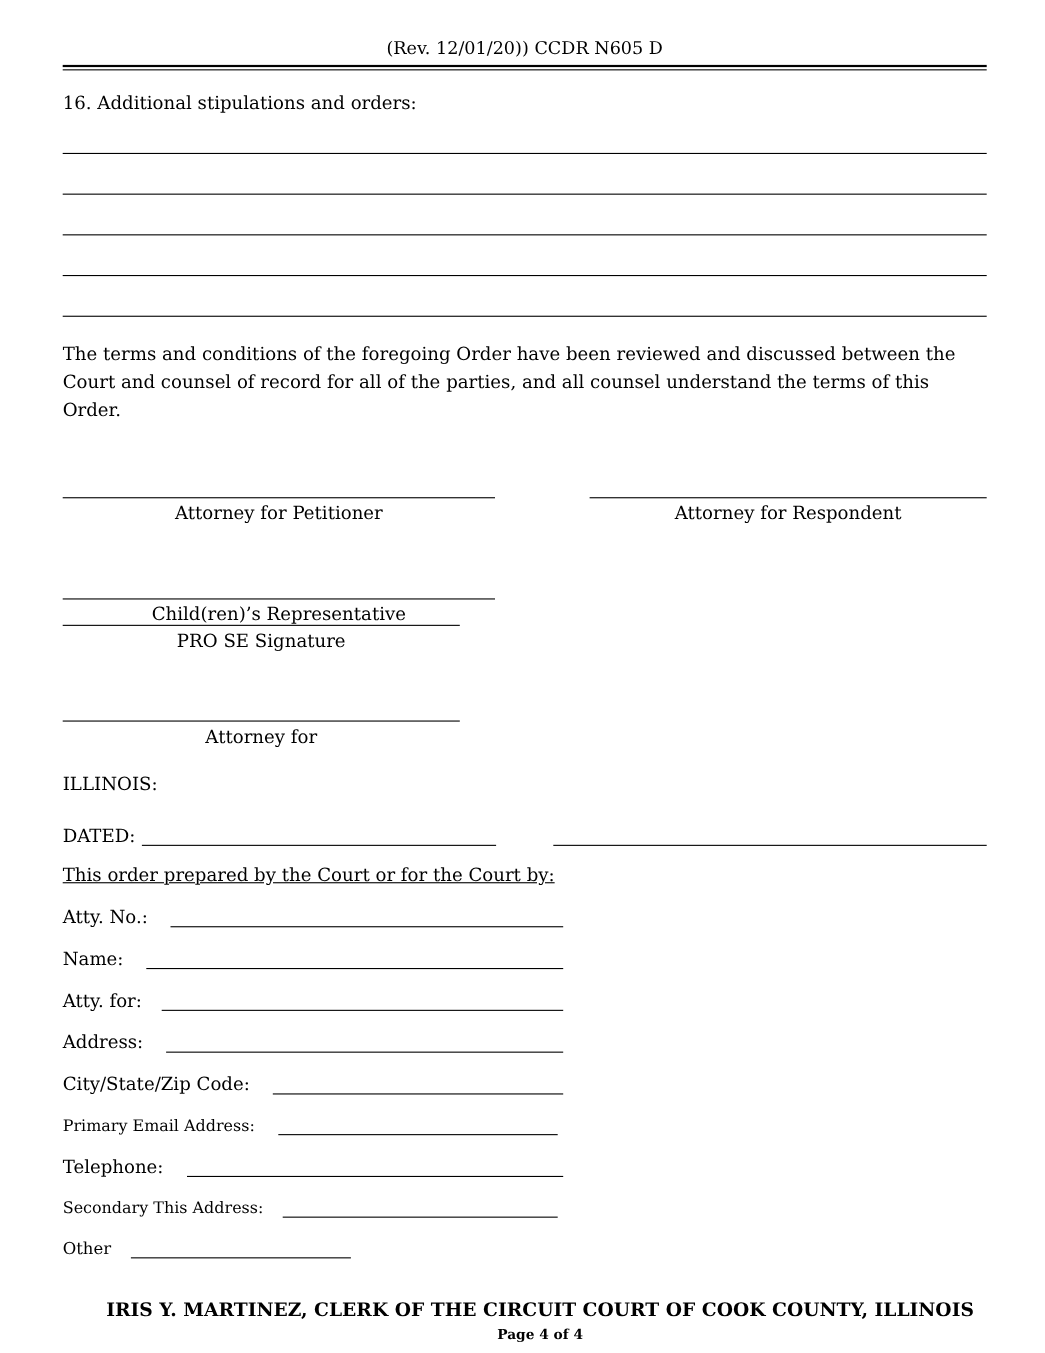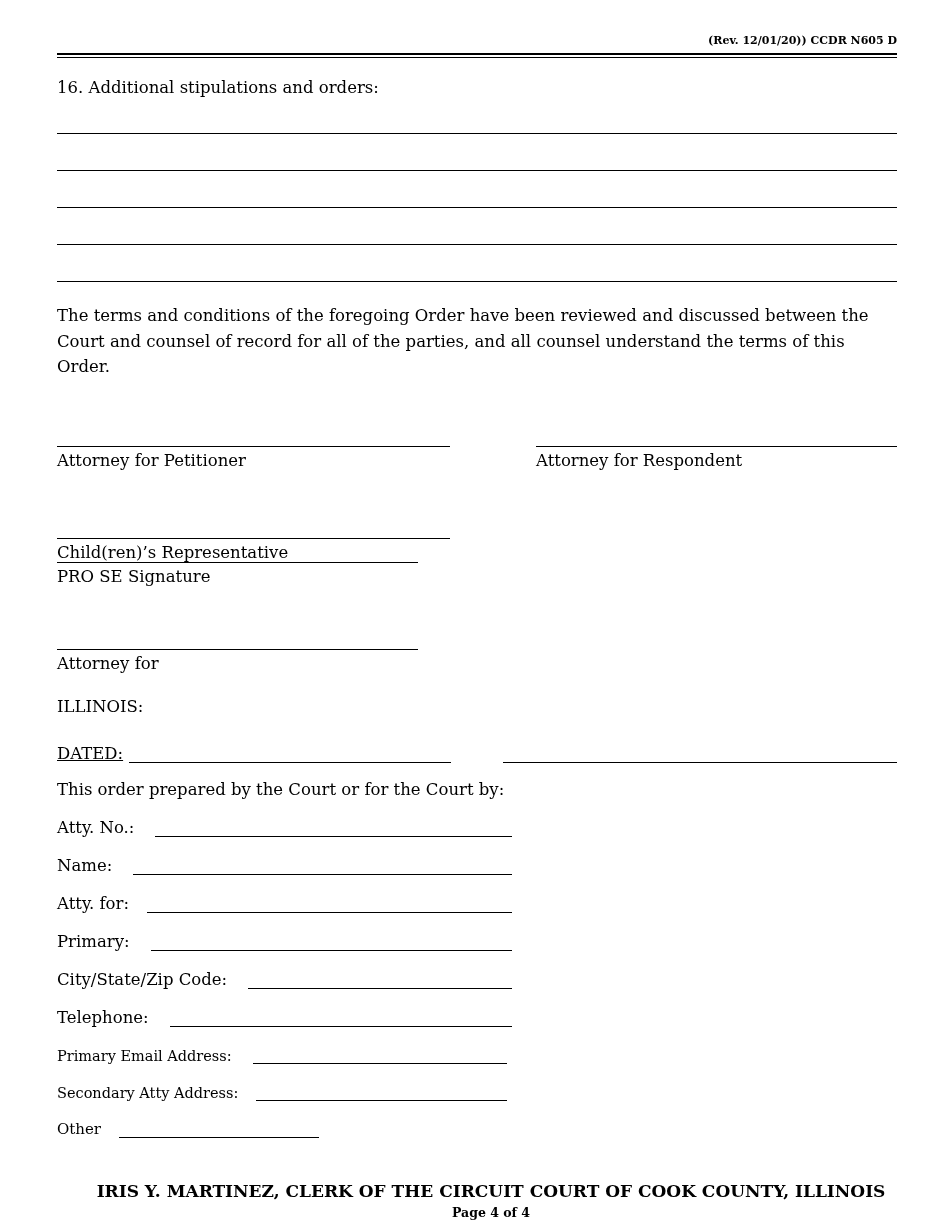--- a/index.html
+++ b/index.html
@@ -9,49 +9,49 @@
     background: #ffffff; color: #000000;
     font-family: "DejaVu Serif", serif;
     font-size: 16.5px;
   }
   .page {
     position: relative;
     width: 950px; height: 1230px;
     padding: 34px 53px 0 57px;
   }
   
-  .rev { text-align: right; font-weight: bold; font-size: 11px; }
+  .rev { text-align: center; font-weight: normal; font-size: 16px; }
   .double-rule {
     margin-top: 6px; height: 5px;
     border-top: 2.5px solid #000;
     border-bottom: 1.2px solid #000;
   }
   
   .sec16-label { margin-top: 20px; }
   .blank-line { height: 37px; border-bottom: 1px solid #000; }
   
   .terms { margin-top: 21px; line-height: 1.55; max-width: 830px; }
   
   .sig-row { display: flex; justify-content: space-between; }
   .sig-row.first { margin-top: 66px; }
   .sig-row.second { margin-top: 68px; flex-direction: column; }
   .sig-row.third { margin-top: 63px; flex-direction: column; }
   .sig-col-left { width: 393px; }
   .sig-col-right { width: 361px; }
   .sig-line { border-bottom: 1px solid #000; height: 1px; }
-  .sig-caption { padding-top: 4px; font-size: 16.5px; }
+  .sig-caption { text-align: center; padding-top: 4px; font-size: 16.5px; }
   
   .entered { margin-top: 24px; }
   .dated-row { display: flex; align-items: flex-end; margin-top: 27px; }
-  .dated-label { white-space: nowrap; text-decoration: underline; }
+  .dated-label { white-space: nowrap; }
   .dated-line { width: 322px; border-bottom: 1px solid #000; margin-left: 6px; height: 20px; }
   .judge-line { flex: 1; border-bottom: 1px solid #000; margin-left: 52px; height: 20px; }
   .judge-label { margin-top: 12px; margin-left: 428px; }
   
-  .prepared-intro { margin-top: 17px; }
+  .prepared-intro { margin-top: 17px; text-decoration: underline; }
   .field-row { display: flex; align-items: flex-end; height: 38px; width: 455px; gap: 16px; }
   .field-label { white-space: nowrap; }
   .field-line { flex: 1; border-bottom: 1px solid #000; margin-left: 5px; height: 20px; }
   .field-line.tight { margin-left: 2px; }
   .field-row.small { font-size: 14.5px; width: 450px; height: 37px; }
   .field-row.other { font-size: 15px; width: 262px; height: 37px; }
   
   .footer {
     position: absolute; left: 0; right: 0; bottom: 10px;
     text-align: center;
@@ -122,37 +122,37 @@
   </div>
   <div class="field-row">
     <span class="field-label">Name:</span>
     <span class="field-line"></span>
   </div>
   <div class="field-row">
     <span class="field-label">Atty. for:</span>
     <span class="field-line tight"></span>
   </div>
   <div class="field-row">
-    <span class="field-label">Primary:</span>
+    <span class="field-label">Address:</span>
     <span class="field-line"></span>
   </div>
   <div class="field-row">
     <span class="field-label">City/State/Zip Code:</span>
+    <span class="field-line"></span>
+  </div>
+  <div class="field-row small">
+    <span class="field-label">Primary Email Address:</span>
     <span class="field-line"></span>
   </div>
   <div class="field-row">
     <span class="field-label">Telephone:</span>
     <span class="field-line"></span>
   </div>
   <div class="field-row small">
-    <span class="field-label">Primary Email Address:</span>
-    <span class="field-line"></span>
-  </div>
-  <div class="field-row small">
-    <span class="field-label">Secondary Atty Address:</span>
+    <span class="field-label">Secondary This Address:</span>
     <span class="field-line tight"></span>
   </div>
   <div class="field-row other">
     <span class="field-label">Other</span>
     <span class="field-line tight"></span>
   </div>
 
   <div class="footer">
     <div class="footer-clerk">IRIS Y. MARTINEZ, CLERK OF THE CIRCUIT COURT OF COOK COUNTY, ILLINOIS</div>
     <div class="footer-page">Page 4 of 4</div>

